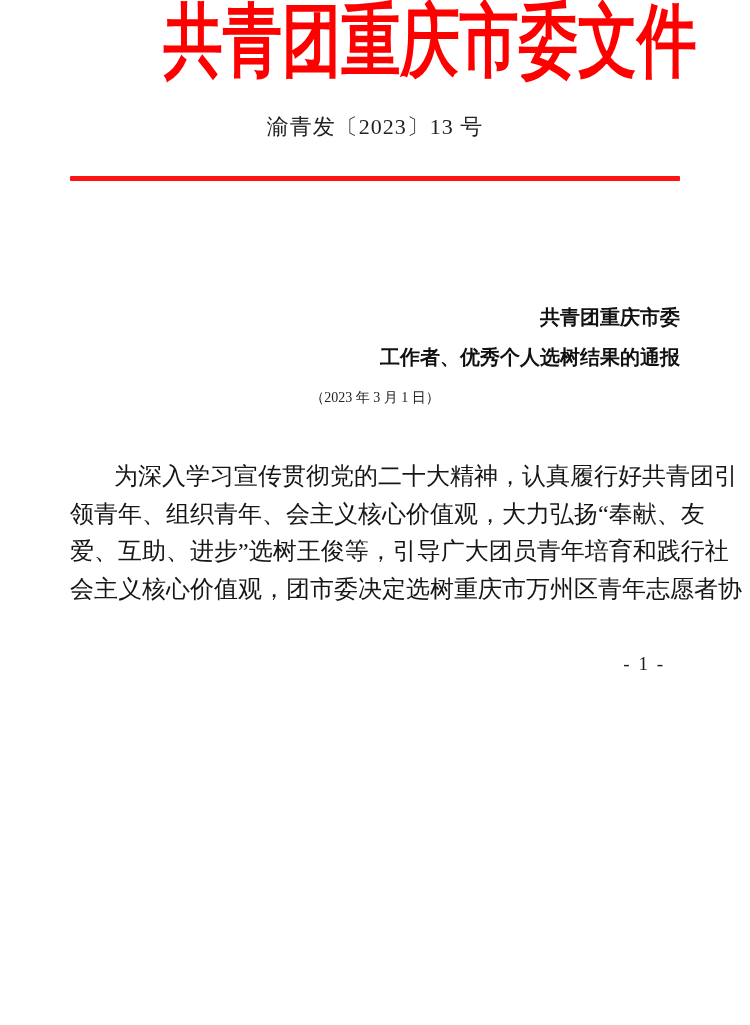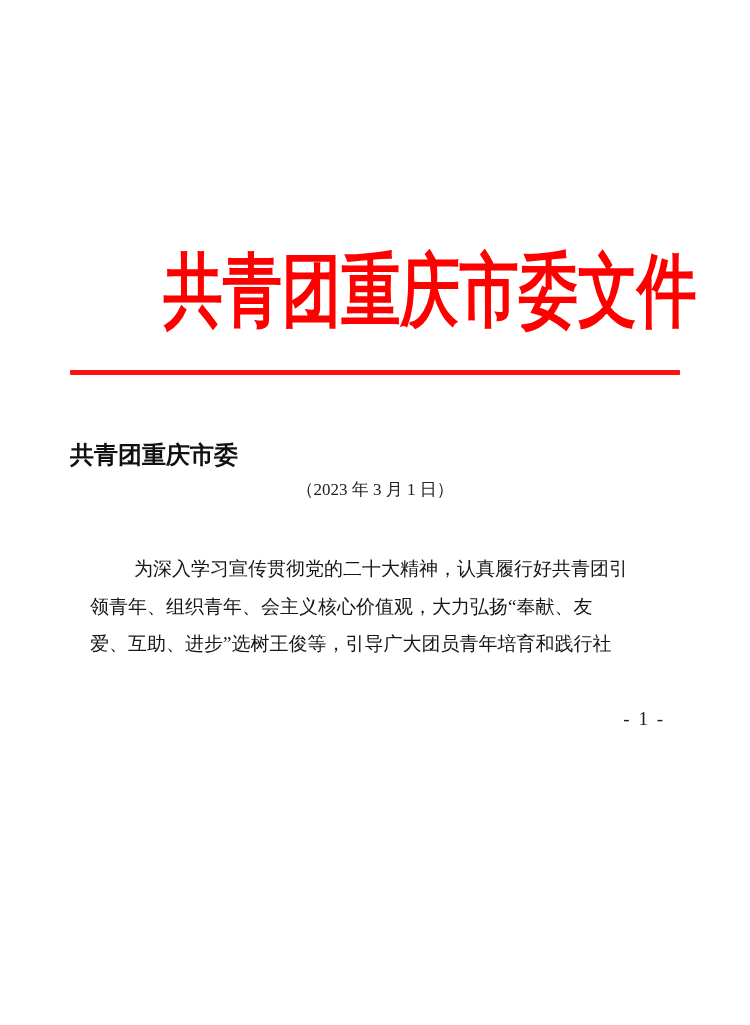--- a/index.html
+++ b/index.html
@@ -16,21 +16,20 @@
   }
   .page {
     position: relative;
     width: 750px;
     height: 1025px;
     background: #ffffff;
     box-sizing: border-box;
     padding: 0 70px;
   }
   .masthead {
-    margin-top: 250px;
     text-align: center;
     line-height: 82px;
     height: 82px;
     white-space: nowrap;
   }
   .masthead-text {
     display: inline-block;
     font-size: 80px;
     font-weight: bold;
     color: #fe0000;
@@ -48,39 +47,39 @@
     color: #222222;
   }
   .red-rule {
     margin-top: 38px;
     height: 5px;
     width: 610px;
     background: #ff1212;
     border-radius: 1px;
   }
   .doc-title {
-    margin-top: 60px;
-    text-align: left;
+    margin-top: 116px;
+    text-align: right;
     font-weight: bold;
-    font-size: 24px;
+    font-size: 20px;
     line-height: 40px;
     color: #111111;
   }
   .date-line {
+    margin-top: 6px;
     text-align: center;
-    font-size: 17px;
+    font-size: 14px;
     line-height: 30px;
     color: #222222;
   }
   .body-text {
     margin-top: 45px;
-    font-size: 19px;
+    font-size: 24px;
     line-height: 37.6px;
     color: #161616;
-    margin-left: 20px;
   }
   .body-line {
     white-space: nowrap;
   }
   .body-line.indent {
     padding-left: 44px;
   }
   .page-number {
     margin-top: 44px;
     text-align: right;
@@ -93,30 +92,33 @@
 </style>
 </head>
 <body>
 
 <div class="page">
 
   <div class="masthead">
     <span class="masthead-text">共青团重庆市委文件</span>
   </div>
 
+  <div class="doc-number">渝青发〔2023〕13 号</div>
 
   <div class="red-rule"></div>
 
   <div class="doc-title">
     <div class="title-line">共青团重庆市委</div>
+    <div class="title-line">工作者、优秀个人选树结果的通报</div>
   </div>
 
   <div class="date-line">（2023 年 3 月 1 日）</div>
 
   <div class="body-text">
     <div class="body-line indent">为深入学习宣传贯彻党的二十大精神，认真履行好共青团引</div>
     <div class="body-line">领青年、组织青年、会主义核心价值观，大力弘扬“奉献、友</div>
     <div class="body-line">爱、互助、进步”选树王俊等，引导广大团员青年培育和践行社</div>
+    <div class="body-line">会主义核心价值观，团市委决定选树重庆市万州区青年志愿者协</div>
   </div>
 
   <div class="page-number">- 1 -</div>
 
 </div>
 
 </body></html>

